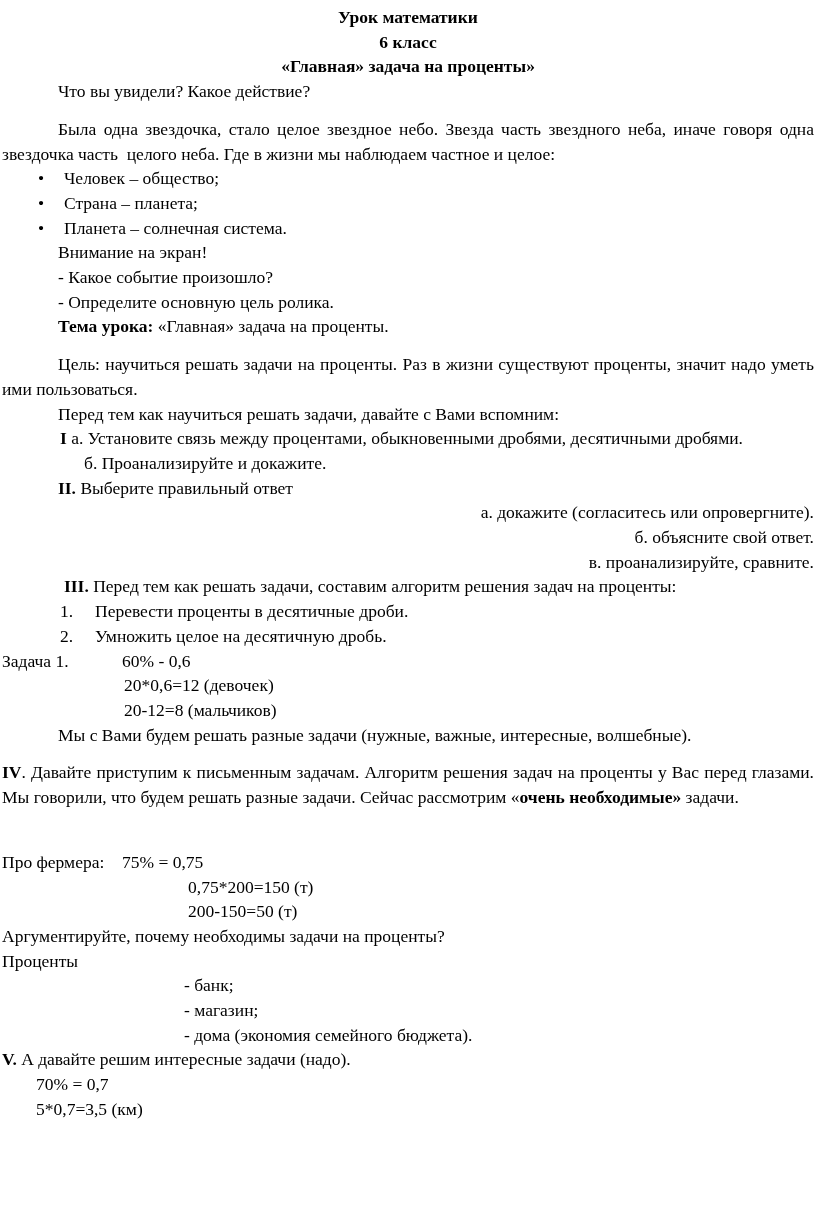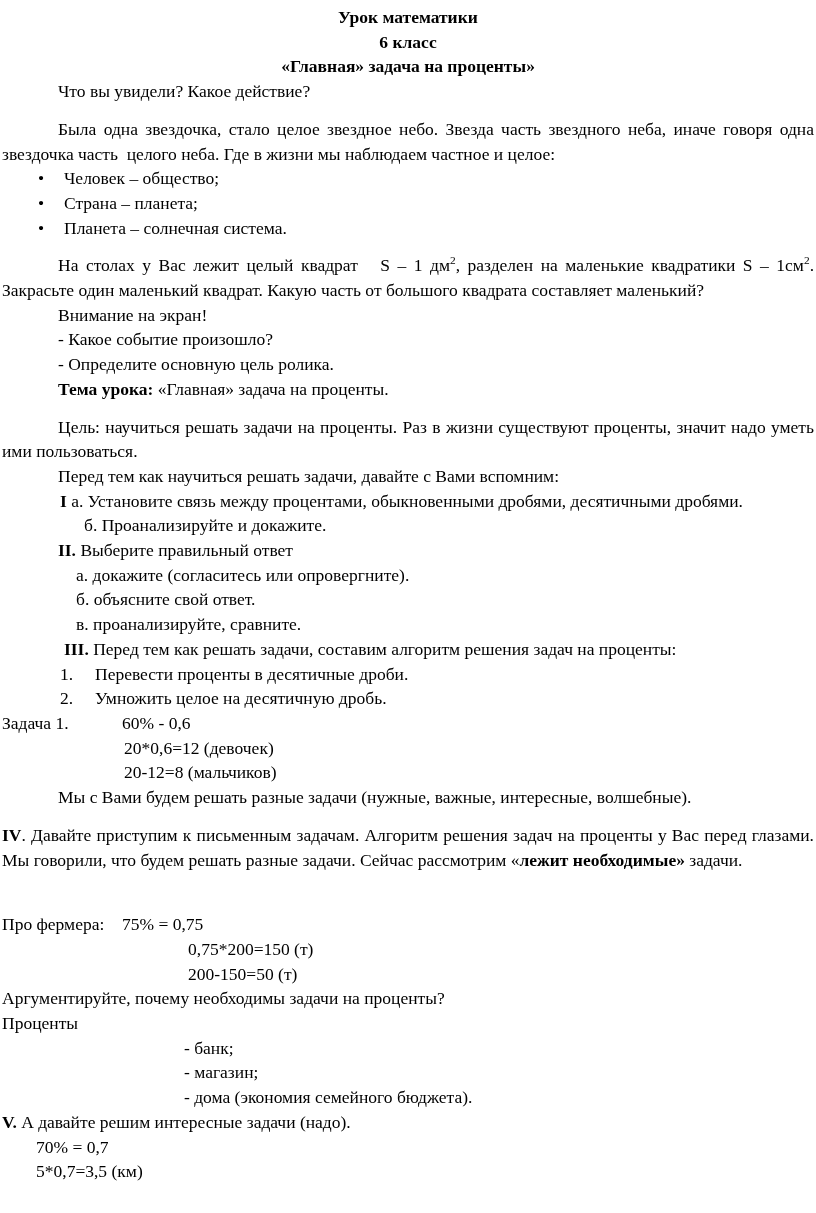--- a/index.html
+++ b/index.html
@@ -17,21 +17,21 @@
   }
   .p { margin: 0; position: relative; }
   .b { font-weight: bold; }
   sup { font-size: 0.65em; line-height: 0; }
   .title { text-align: center; font-weight: bold; }
   .ind { text-indent: 56px; }
   .just { text-align: justify; margin-top: 13px; }
   .hangI { padding-left: 98px; text-indent: -40px; }
   .pad34 { padding-left: 34px; }
   .pad64 { padding-left: 62px; }
-  .pad76 { padding-left: 74px; }
+  .pad76 { padding-left: 74px; text-align: right; }
   .pad84 { padding-left: 82px; }
   .pad122 { padding-left: 122px; }
   .pad182 { padding-left: 182px; }
   .pad186 { padding-left: 186px; }
   .li-bullet { padding-left: 62px; }
   .li-bullet .marker { position: absolute; left: 36px; top: 0; }
   .li-num { padding-left: 93px; }
   .li-num .marker { position: absolute; left: 58px; top: 0; }
   .col { display: inline-block; }
 </style>
@@ -40,41 +40,40 @@
 
 <div class="page">
     <p class="p title"><span class="b">Урок математики</span></p>
     <p class="p title"><span class="b">6 класс</span></p>
     <p class="p title"><span class="b">«Главная» задача на проценты»</span></p>
     <p class="p ind"><span>Что вы увидели? Какое действие?</span></p>
     <p class="p ind just"><span>Была одна звездочка, стало целое звездное небо. Звезда часть звездного неба, иначе говоря одна звездочка часть &nbsp;целого неба. Где в жизни мы наблюдаем частное и целое:</span></p>
     <p class="p li-bullet"><span class="marker">•</span><span>Человек – общество;</span></p>
     <p class="p li-bullet"><span class="marker">•</span><span>Страна – планета;</span></p>
     <p class="p li-bullet"><span class="marker">•</span><span>Планета – солнечная система.</span></p>
-    <p class="p ind just"><span>На столах у Вас лежит целый квадрат &nbsp; S – 1 дм</span><sup>2</sup><span>, разделен на маленькие квадратики S – 1см</span><sup>2</sup><span>. Закрасьте один маленький квадрат. Какую часть от большого квадрата составляет маленький?</span></p>
     <p class="p ind"><span>Внимание на экран!</span></p>
     <p class="p ind"><span>- Какое событие произошло?</span></p>
     <p class="p ind"><span>- Определите основную цель ролика.</span></p>
     <p class="p ind"><span class="b">Тема урока: </span><span>«Главная» задача на проценты.</span></p>
     <p class="p ind just"><span>Цель: научиться решать задачи на проценты. Раз в жизни существуют проценты, значит надо уметь ими пользоваться.</span></p>
     <p class="p ind"><span>Перед тем как научиться решать задачи, давайте с Вами вспомним:</span></p>
     <p class="p hangI"><span class="b">I</span><span> а. Установите связь между процентами, обыкновенными дробями, десятичными дробями.</span></p>
     <p class="p pad84"><span>б. Проанализируйте и докажите.</span></p>
     <p class="p ind"><span class="b">II.</span><span> Выберите правильный ответ</span></p>
     <p class="p pad76"><span>а. докажите (согласитесь или опровергните).</span></p>
     <p class="p pad76"><span>б. объясните свой ответ.</span></p>
     <p class="p pad76"><span>в. проанализируйте, сравните.</span></p>
     <p class="p pad64"><span class="b">III.</span><span> Перед тем как решать задачи, составим алгоритм решения задач на проценты:</span></p>
     <p class="p li-num"><span class="marker">1.</span><span>Перевести проценты в десятичные дроби.</span></p>
     <p class="p li-num"><span class="marker">2.</span><span>Умножить целое на десятичную дробь.</span></p>
     <p class="p body"><span class="col" style="width: 120px;">Задача 1.</span><span>60% - 0,6</span></p>
     <p class="p pad122"><span>20*0,6=12 (девочек)</span></p>
     <p class="p pad122"><span>20-12=8 (мальчиков)</span></p>
     <p class="p ind"><span>Мы с Вами будем решать разные задачи (нужные, важные, интересные, волшебные).</span></p>
-    <p class="p just"><span class="b">IV</span><span>. Давайте приступим к письменным задачам. Алгоритм решения задач на проценты у Вас перед глазами. Мы говорили, что будем решать разные задачи. Сейчас рассмотрим «</span><span class="b">лежит необходимые»</span><span> задачи.</span></p>
+    <p class="p just"><span class="b">IV</span><span>. Давайте приступим к письменным задачам. Алгоритм решения задач на проценты у Вас перед глазами. Мы говорили, что будем решать разные задачи. Сейчас рассмотрим «</span><span class="b">очень необходимые»</span><span> задачи.</span></p>
     <p class="p body"><span class="col" style="width: 120px; margin-top: 40px;">Про фермера:</span><span>75% = 0,75</span></p>
     <p class="p pad186"><span>0,75*200=150 (т)</span></p>
     <p class="p pad186"><span>200-150=50 (т)</span></p>
     <p class="p body"><span>Аргументируйте, почему необходимы задачи на проценты?</span></p>
     <p class="p body"><span>Проценты</span></p>
     <p class="p pad182"><span>- банк;</span></p>
     <p class="p pad182"><span>- магазин;</span></p>
     <p class="p pad182"><span>- дома (экономия семейного бюджета).</span></p>
     <p class="p body"><span class="b">V.</span><span> А давайте решим интересные задачи (надо).</span></p>
     <p class="p pad34"><span>70% = 0,7</span></p>

